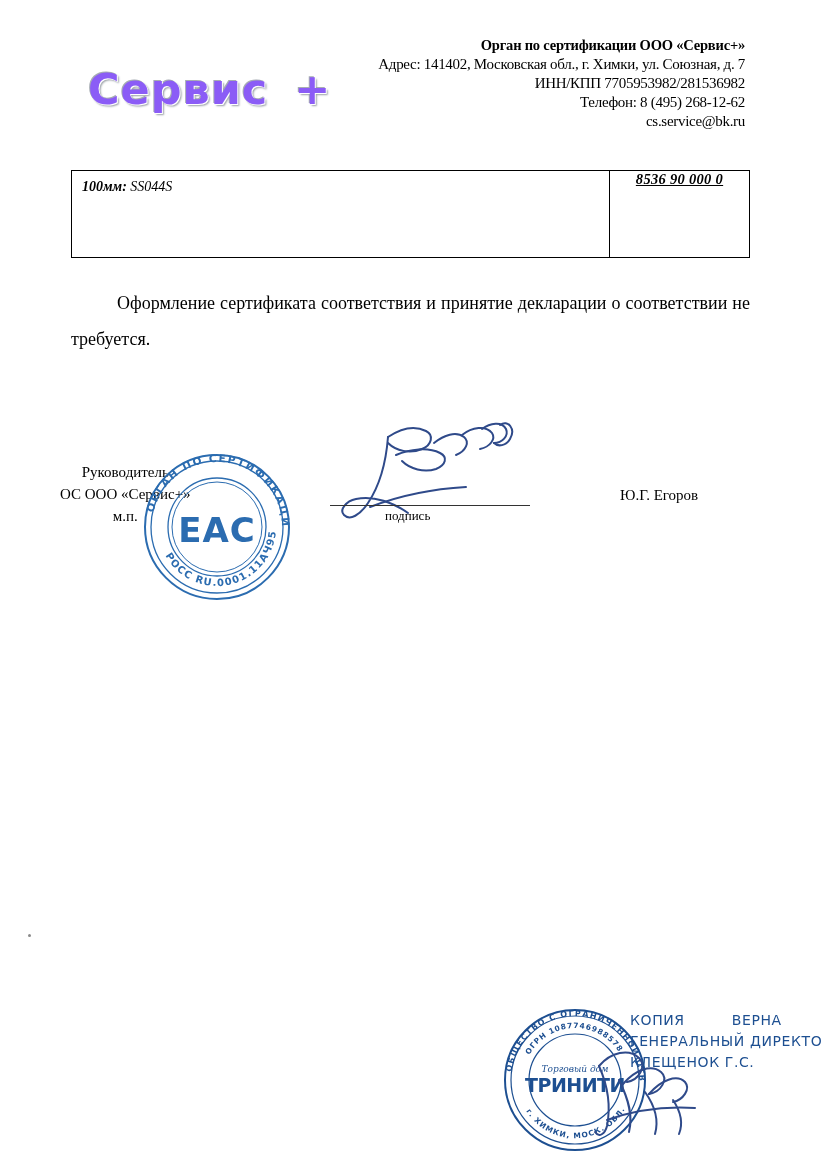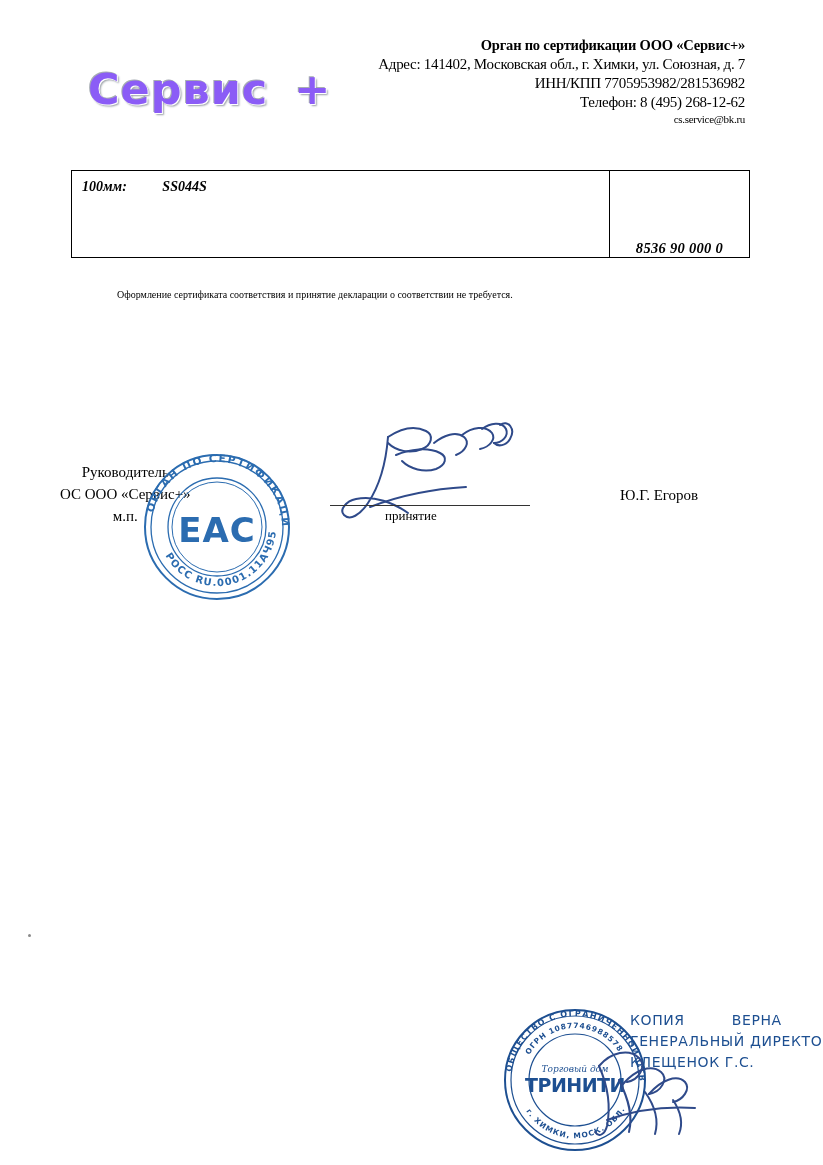--- a/index.html
+++ b/index.html
@@ -63,21 +63,21 @@
   .org-title {
     font-weight: bold;
     font-size: 14.5px;
     letter-spacing: -0.2px;
   }
   .org-line {
     font-size: 15px;
     letter-spacing: -0.3px;
   }
   .org-line.small {
-    font-size: 11px;
+    font-size: 15px;
   }
 
   
   .table {
     position: absolute;
     left: 71px;
     top: 170px;
     width: 679px;
     height: 88px;
     border: 1px solid #000000;
@@ -94,46 +94,46 @@
     padding: 6px 8px 0 10px;
   }
   .table .cell-right {
     position: absolute;
     left: 538px;
     top: 0;
     right: 0;
     height: 100%;
     box-sizing: border-box;
     display: flex;
-    align-items: flex-end;
+    align-items: flex-start;
     justify-content: center;
+    text-decoration: underline;
   }
   .prod-name {
     font-style: italic;
     font-weight: bold;
     font-size: 14px;
   }
   .prod-name .code {
-    font-weight: bold;
-    margin-left: 32px;
+    font-weight: normal;
   }
   .tnved {
     font-style: italic;
     font-weight: bold;
     font-size: 14.5px;
     letter-spacing: 0.3px;
   }
 
   
   .paragraph {
     position: absolute;
     left: 71px;
     top: 285px;
     width: 679px;
-    font-size: 10px;
+    font-size: 18px;
     line-height: 2.0;
     text-align: justify;
     text-indent: 46px;
   }
 
   
   .sign-left {
     position: absolute;
     left: 60px;
     top: 462px;
@@ -298,21 +298,21 @@
         <path d="M104,28 C114,20 126,16 134,22 C140,27 136,36 126,40"></path>
         <path d="M132,20 C142,12 156,10 162,18 C166,24 160,32 150,34"></path>
         <path d="M152,14 C160,8 172,6 176,14 C179,21 172,28 164,28"></path>
         <path d="M170,10 C178,4 186,14 180,24 C176,31 168,32 164,28"></path>
         <path d="M40,92 C66,82 100,74 136,72"></path>
       </g>
     </svg>
   </div>
 
   <div class="sign-line"></div>
-  <div class="sign-caption">принятие</div>
+  <div class="sign-caption">подпись</div>
   <div class="sign-name">Ю.Г. Егоров</div>
 
   <div class="speck"></div>
 
   <div class="copy-stamp">
     <svg width="160" height="160" viewBox="0 0 160 160" xmlns="http://www.w3.org/2000/svg">
       <defs>
         <path id="cArcTop" d="M 16,80 A 64,64 0 0 1 144,80"></path>
         <path id="cArcTop2" d="M 28,80 A 52,52 0 0 1 132,80"></path>
         <path id="cArcBottom" d="M 22,80 A 58,58 0 0 0 138,80"></path>

